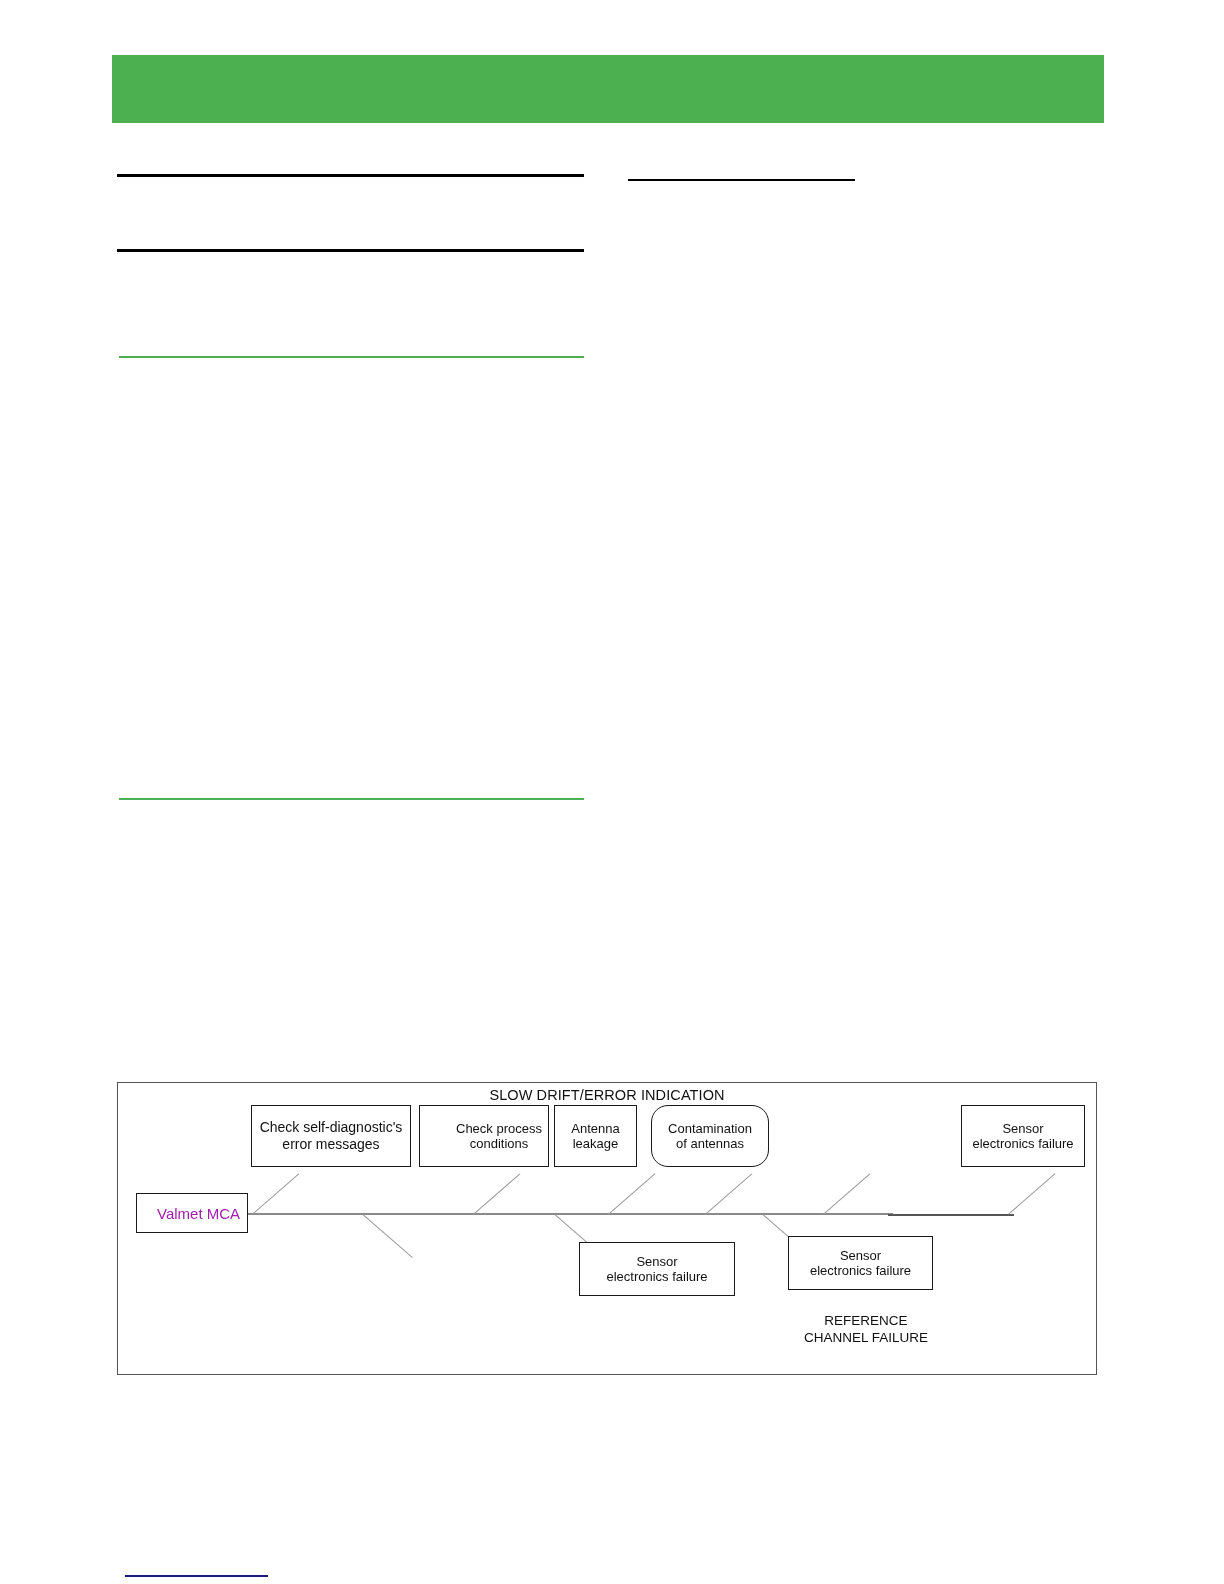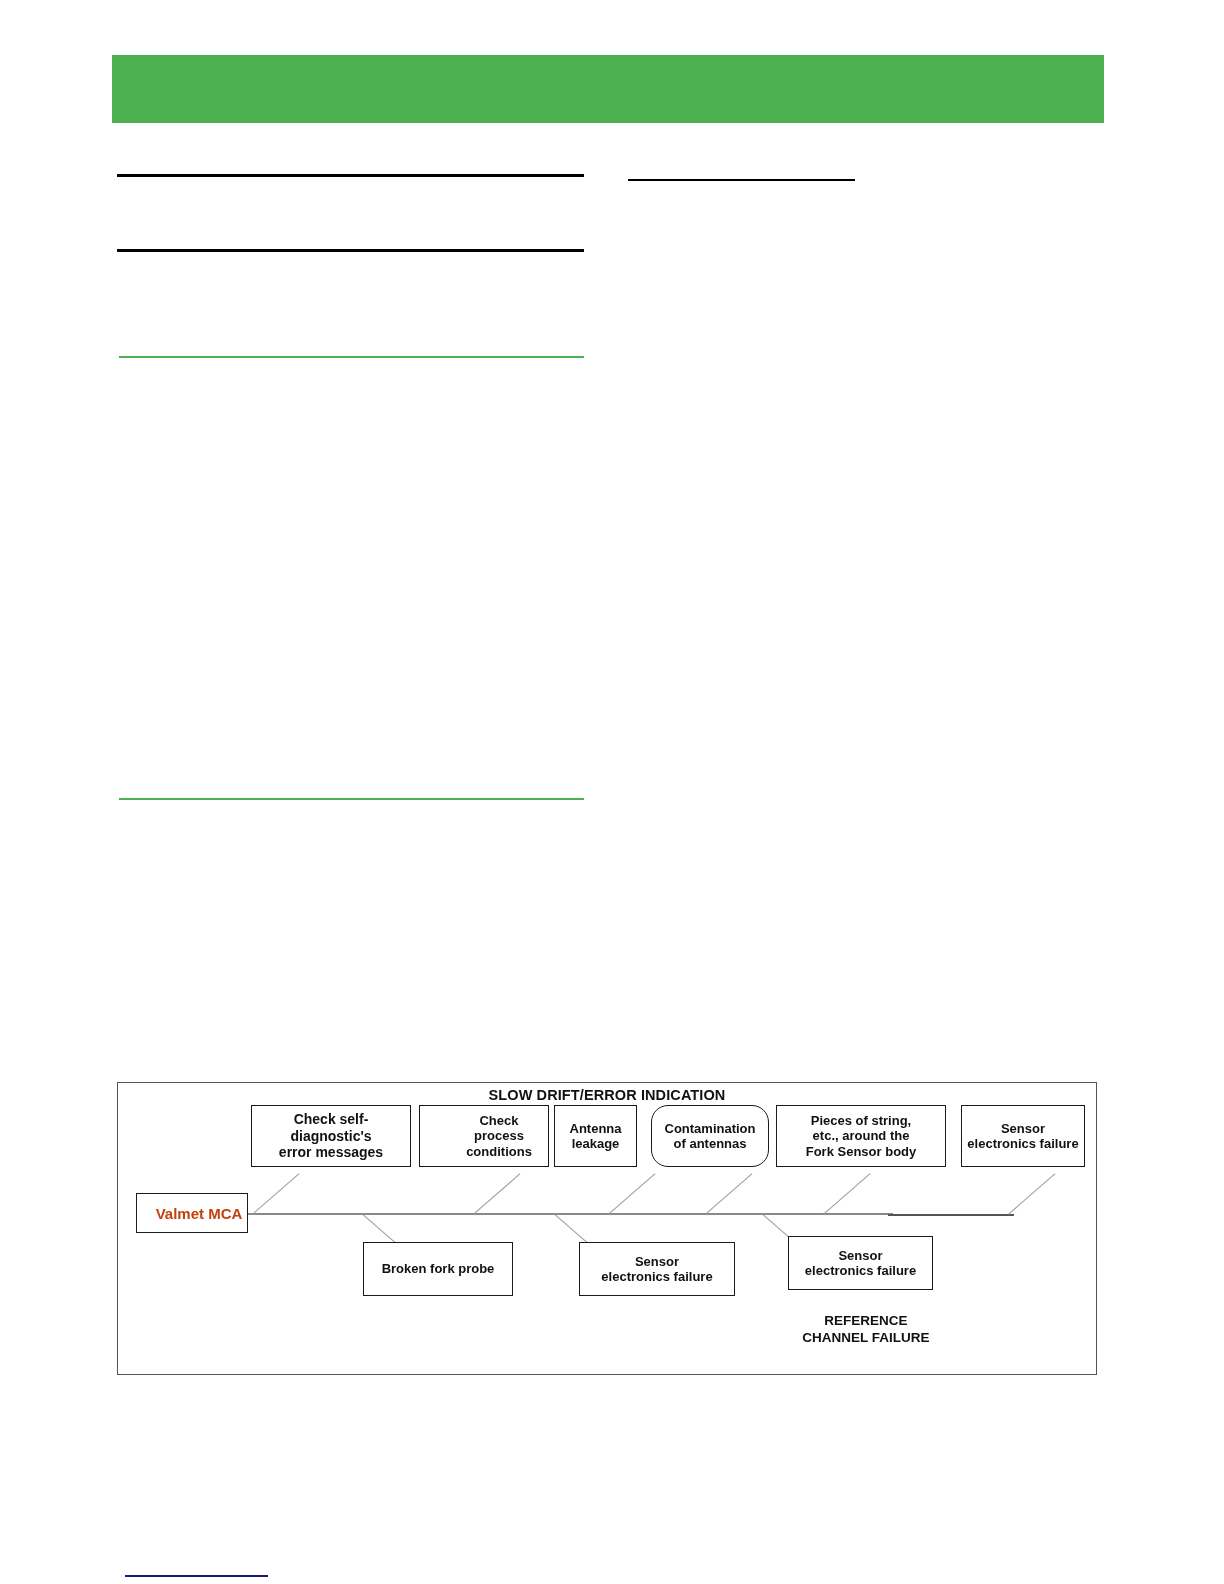--- a/index.html
+++ b/index.html
@@ -11,21 +11,20 @@
   body {
     font-family: "Liberation Sans", sans-serif;
     color: #000000;
   }
   .page {
     position: relative;
     width: 1224px;
     height: 1584px;
     background: #ffffff;
     overflow: hidden;
-    font-weight: bold;
   }
 
   
   .banner {
     position: absolute;
     left: 112px;
     top: 55px;
     width: 992px;
     height: 68px;
   }
@@ -97,24 +96,24 @@
   .fs-mid   { font-size: 13px; }
 
   
   .headbox {
     position: absolute;
     border: 1.2px solid #1a1a1a;
     box-sizing: border-box;
     background: #ffffff;
     display: flex;
     align-items: center;
-    justify-content: center;
-    padding-left: 14px;
+    justify-content: flex-start;
+    padding-left: 20px;
     font-size: 15px;
-    color: #c2410c;
+    color: #a21caf;
   }
 
   
   .caption {
     position: absolute;
     text-align: center;
     font-size: 13.5px;
     line-height: 1.28;
     color: #111111;
     white-space: pre-line;
@@ -173,34 +172,26 @@
     <div class="cbox fs-mid" style="left:436px; top:22px; width:83px; height:62px;">
       <span style="white-space:pre-line;">Antenna
 leakage</span>
     </div>
 
     <div class="cbox fs-mid" style="left:533px; top:22px; width:118px; height:62px;border-radius:17px;">
       <span style="white-space:pre-line;">Contamination
 of antennas</span>
     </div>
 
-    <div class="cbox fs-mid" style="left:658px; top:22px; width:170px; height:62px;">
-      <span style="white-space:pre-line;">Pieces of string,
-etc., around the
-Fork Sensor body</span>
-    </div>
 
     <div class="cbox fs-mid" style="left:843px; top:22px; width:124px; height:62px;">
       <span style="white-space:pre-line;">Sensor
 electronics failure</span>
     </div>
 
-    <div class="cbox fs-mid" style="left:245px; top:159px; width:150px; height:54px;">
-      <span style="white-space:pre-line;">Broken fork probe</span>
-    </div>
 
     <div class="cbox fs-mid" style="left:461px; top:159px; width:156px; height:54px;">
       <span style="white-space:pre-line;">Sensor
 electronics failure</span>
     </div>
 
     <div class="cbox fs-mid" style="left:670px; top:153px; width:145px; height:54px;">
       <span style="white-space:pre-line;">Sensor
 electronics failure</span>
     </div>

